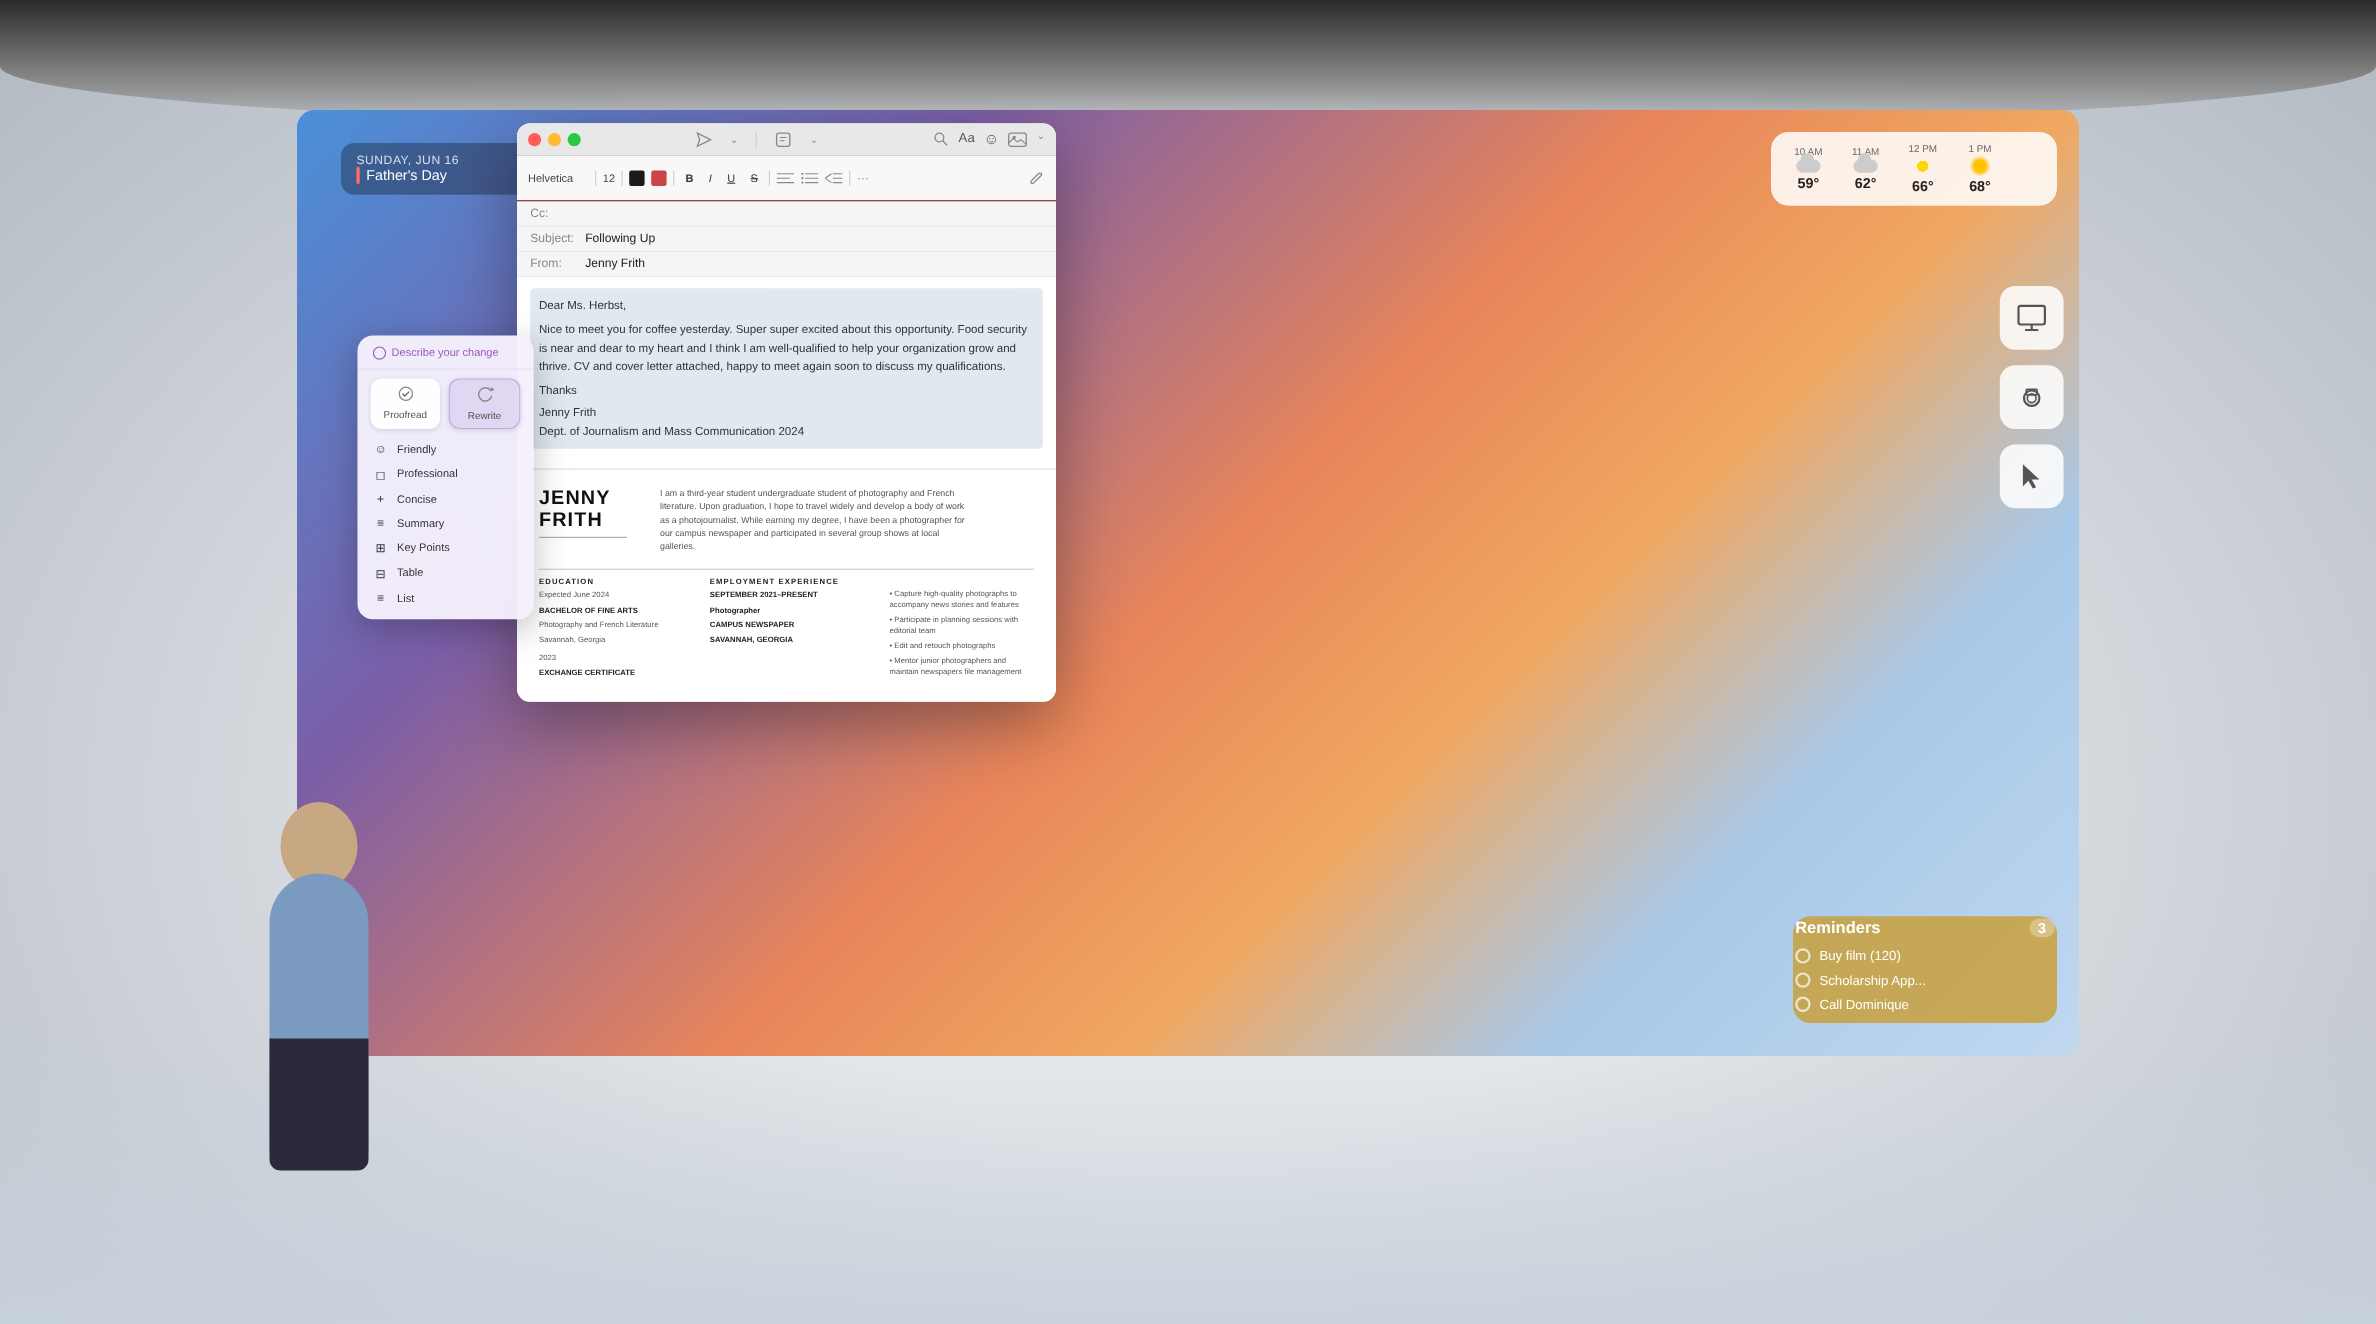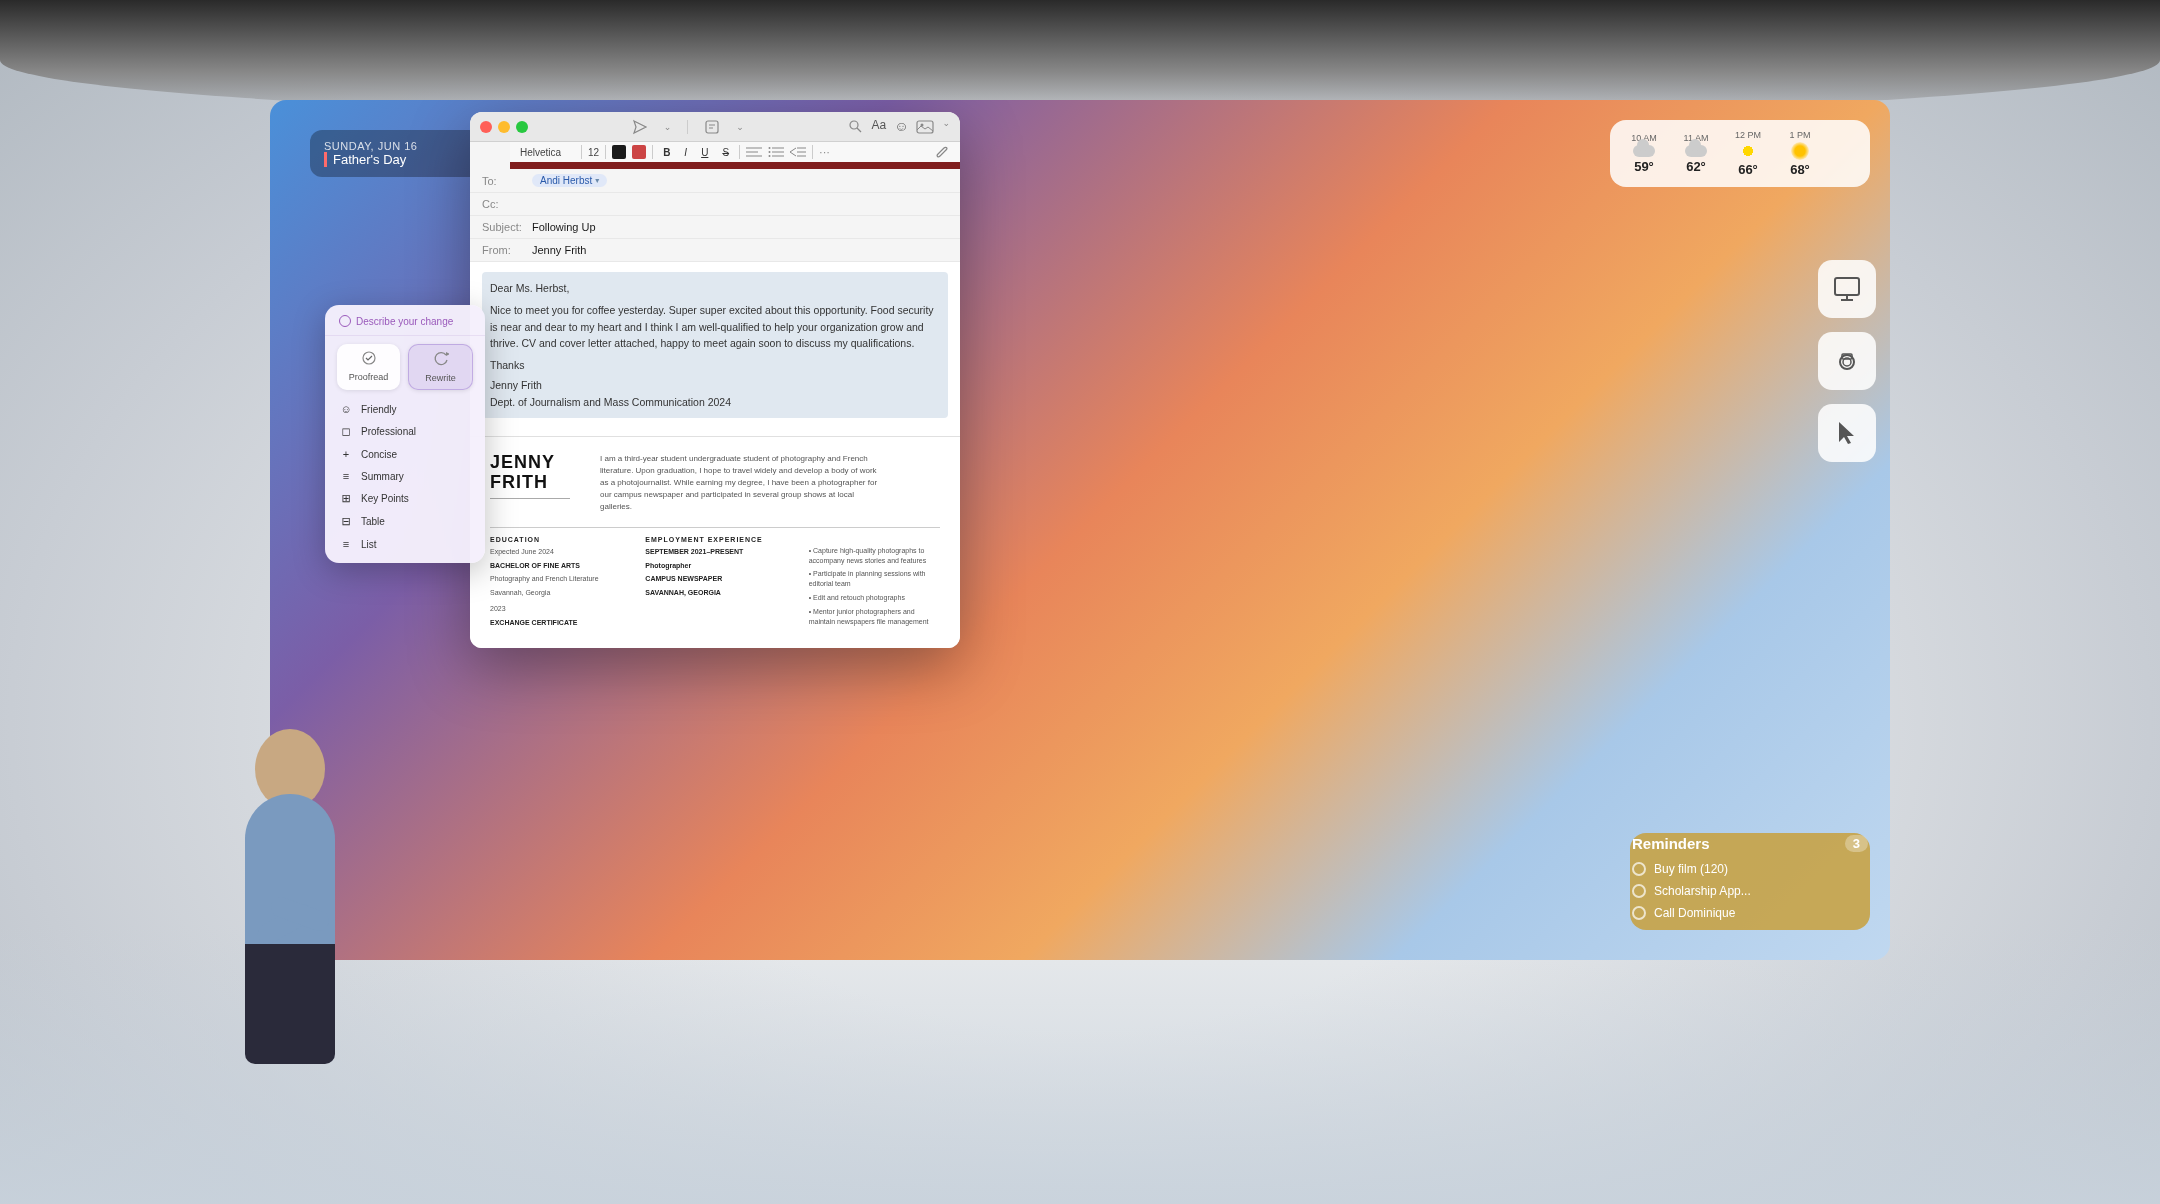--- a/index.html
+++ b/index.html
@@ -273,28 +273,27 @@
     .traffic-light {
       width: 12px;
       height: 12px;
       border-radius: 50%;
     }
     .traffic-red { background: #ff5f57; }
     .traffic-yellow { background: #febc2e; }
     .traffic-green { background: #28c840; }
     .mail-format-bar {
       background: #f8f8f8;
-      padding: 3px 10px;
+      padding: 13px 10px;
       display: flex;
       align-items: center;
       gap: 6px;
-      border-bottom: 7px solid #7f1d1d;
+      border-bottom: 1px solid #7f1d1d;
       font-size: 10px;
       color: #444;
-      margin-left: 40px;
     }
     .format-divider {
       width: 1px;
       height: 14px;
       background: #ccc;
     }
     .format-btn {
       padding: 1px 4px;
       font-size: 10px;
       color: #333;
@@ -630,27 +629,20 @@
         <line x1="7" y1="10" x2="16" y2="10" stroke="#888" stroke-width="1"></line>
       </svg>
       <div class="format-divider"></div>
       <span style="font-size:11px;color:#888">···</span>
       <div style="flex:1"></div>
       <svg width="16" height="12" viewBox="0 0 16 12">
         <path d="M12 4 L6 10 C4 12 2 10 4 8 L10 2 C11.5 0.5 14 2 12.5 3.5 L7 9" fill="none" stroke="#888" stroke-width="1.2"></path>
       </svg>
     </div>
 
-    <div class="mail-field">
-      <span class="mail-field-label">To:</span>
-      <div class="mail-chip">
-        <span>Andi Herbst</span>
-        <span class="mail-chip-arrow">▾</span>
-      </div>
-    </div>
 
     <div class="mail-field">
       <span class="mail-field-label">Cc:</span>
     </div>
 
     <div class="mail-field">
       <span class="mail-field-label">Subject:</span>
       <span class="mail-field-value">Following Up</span>
     </div>
 

